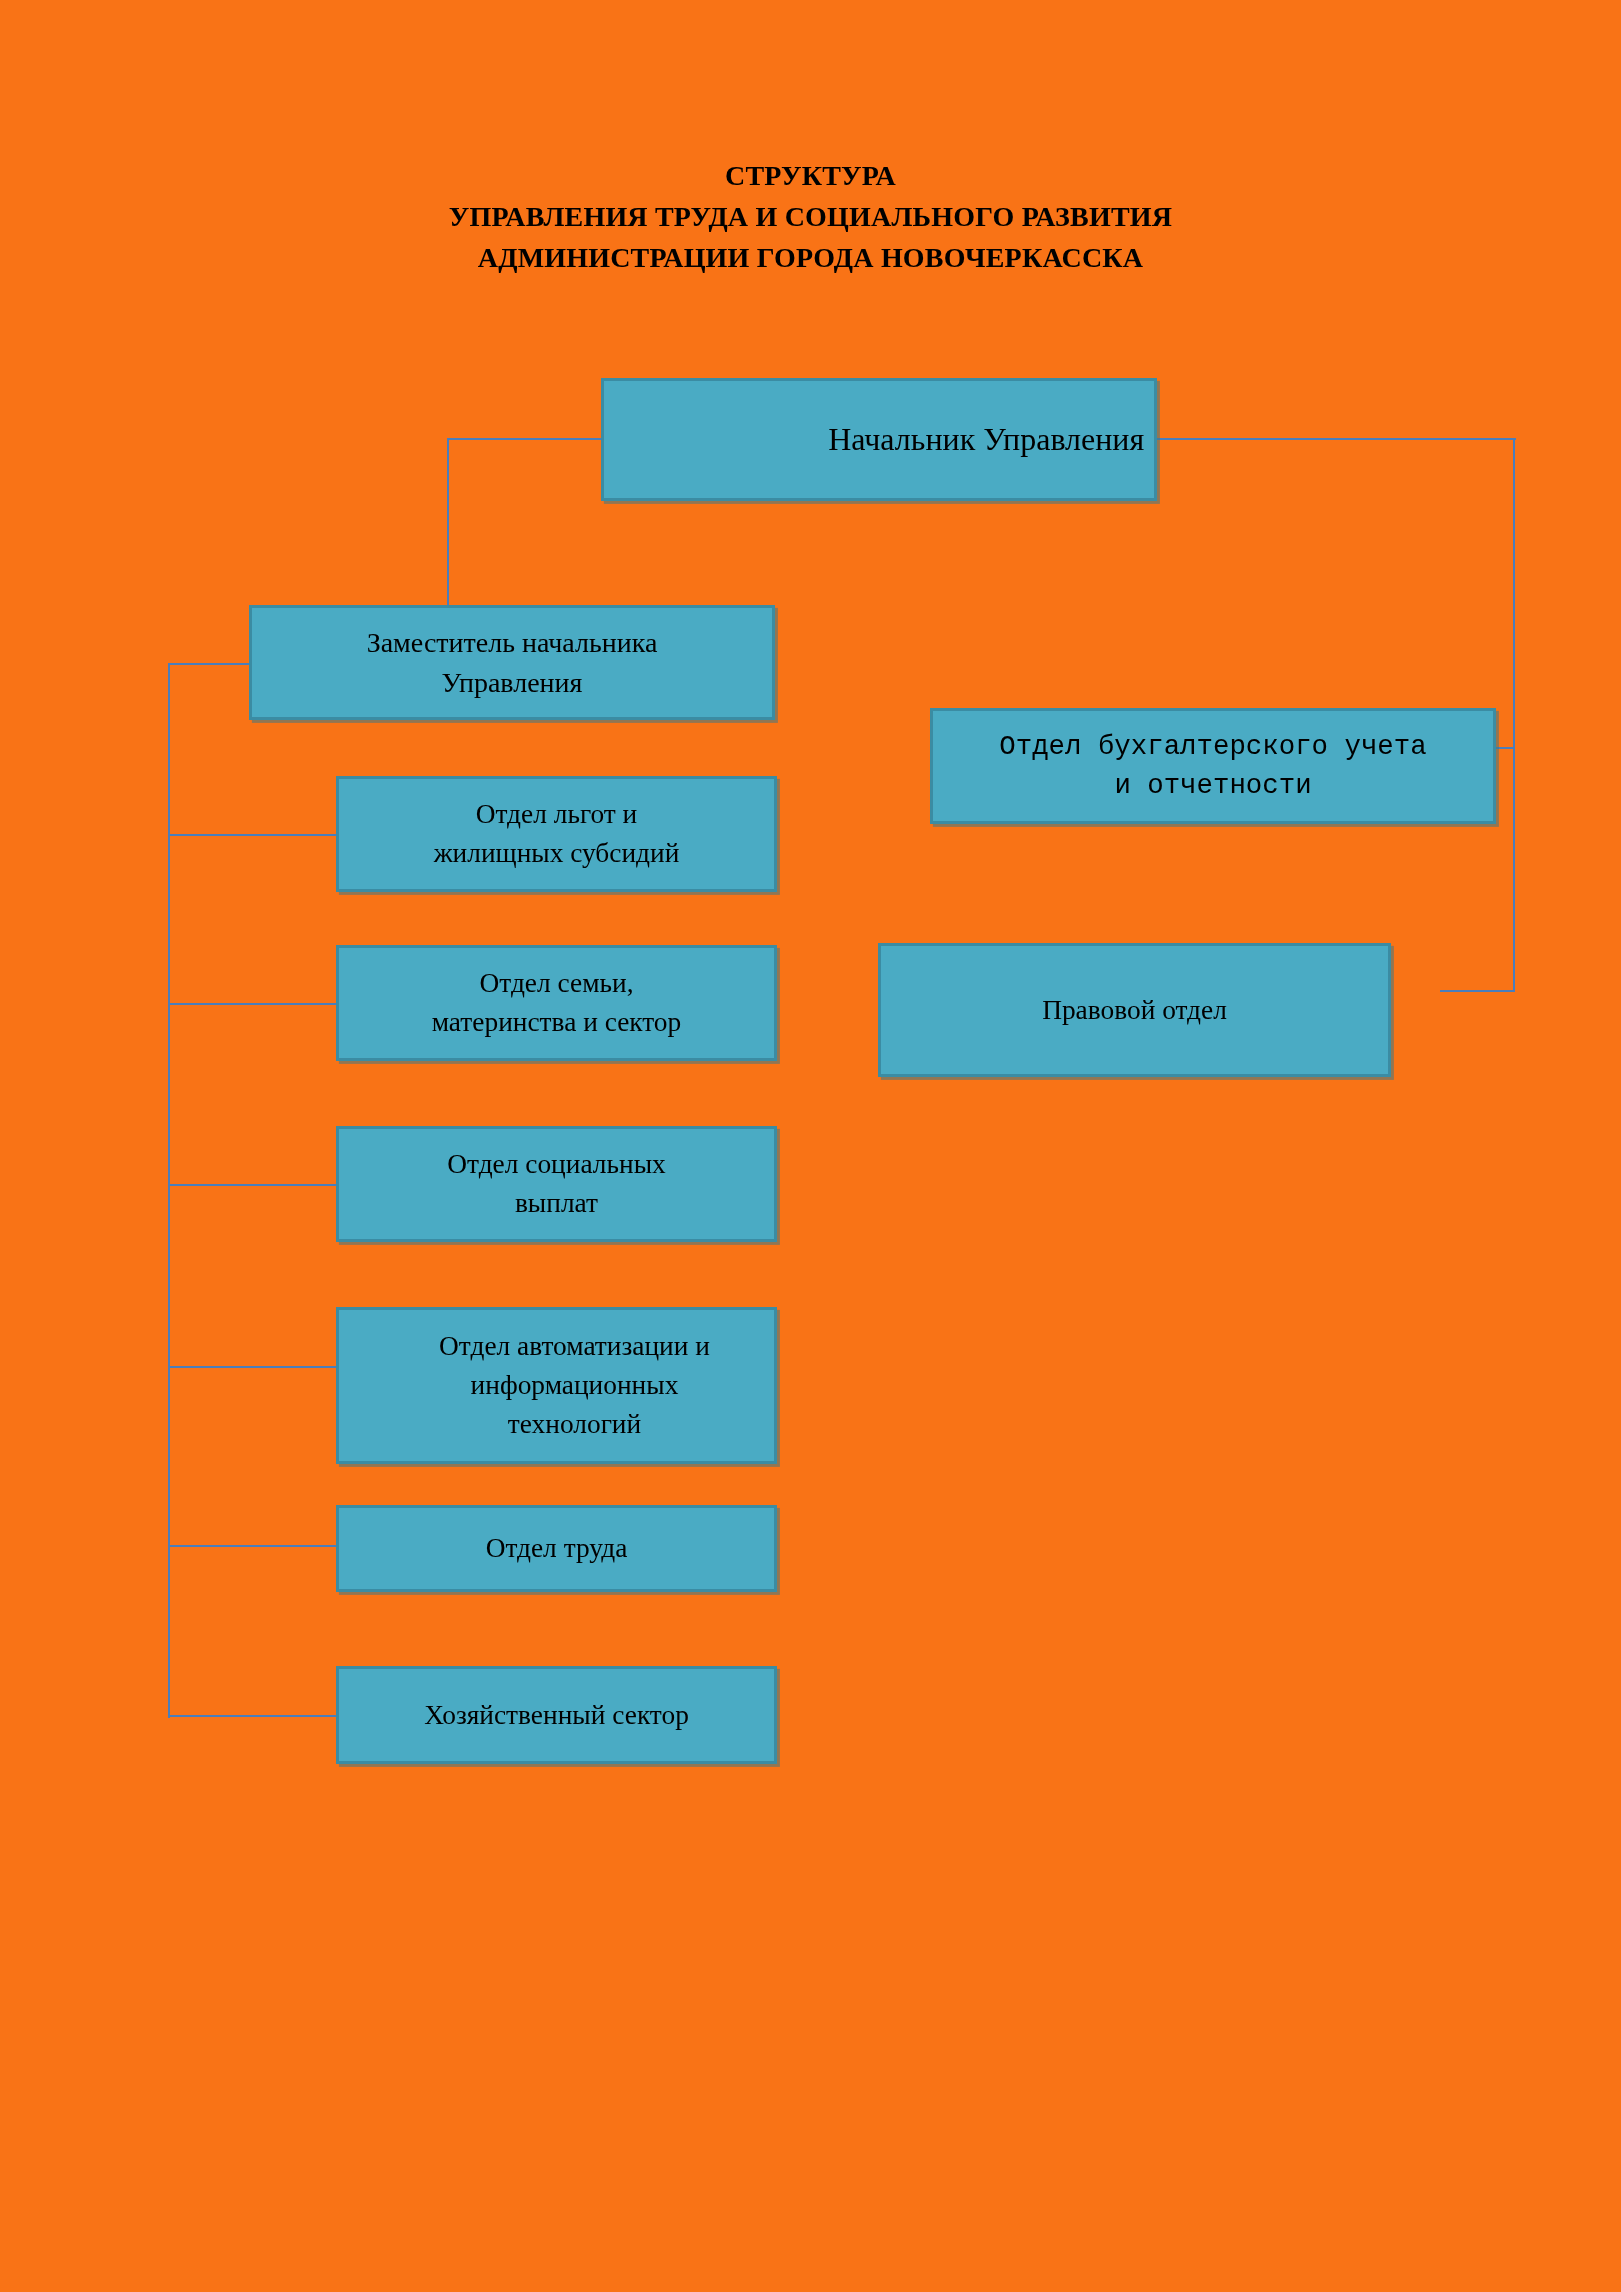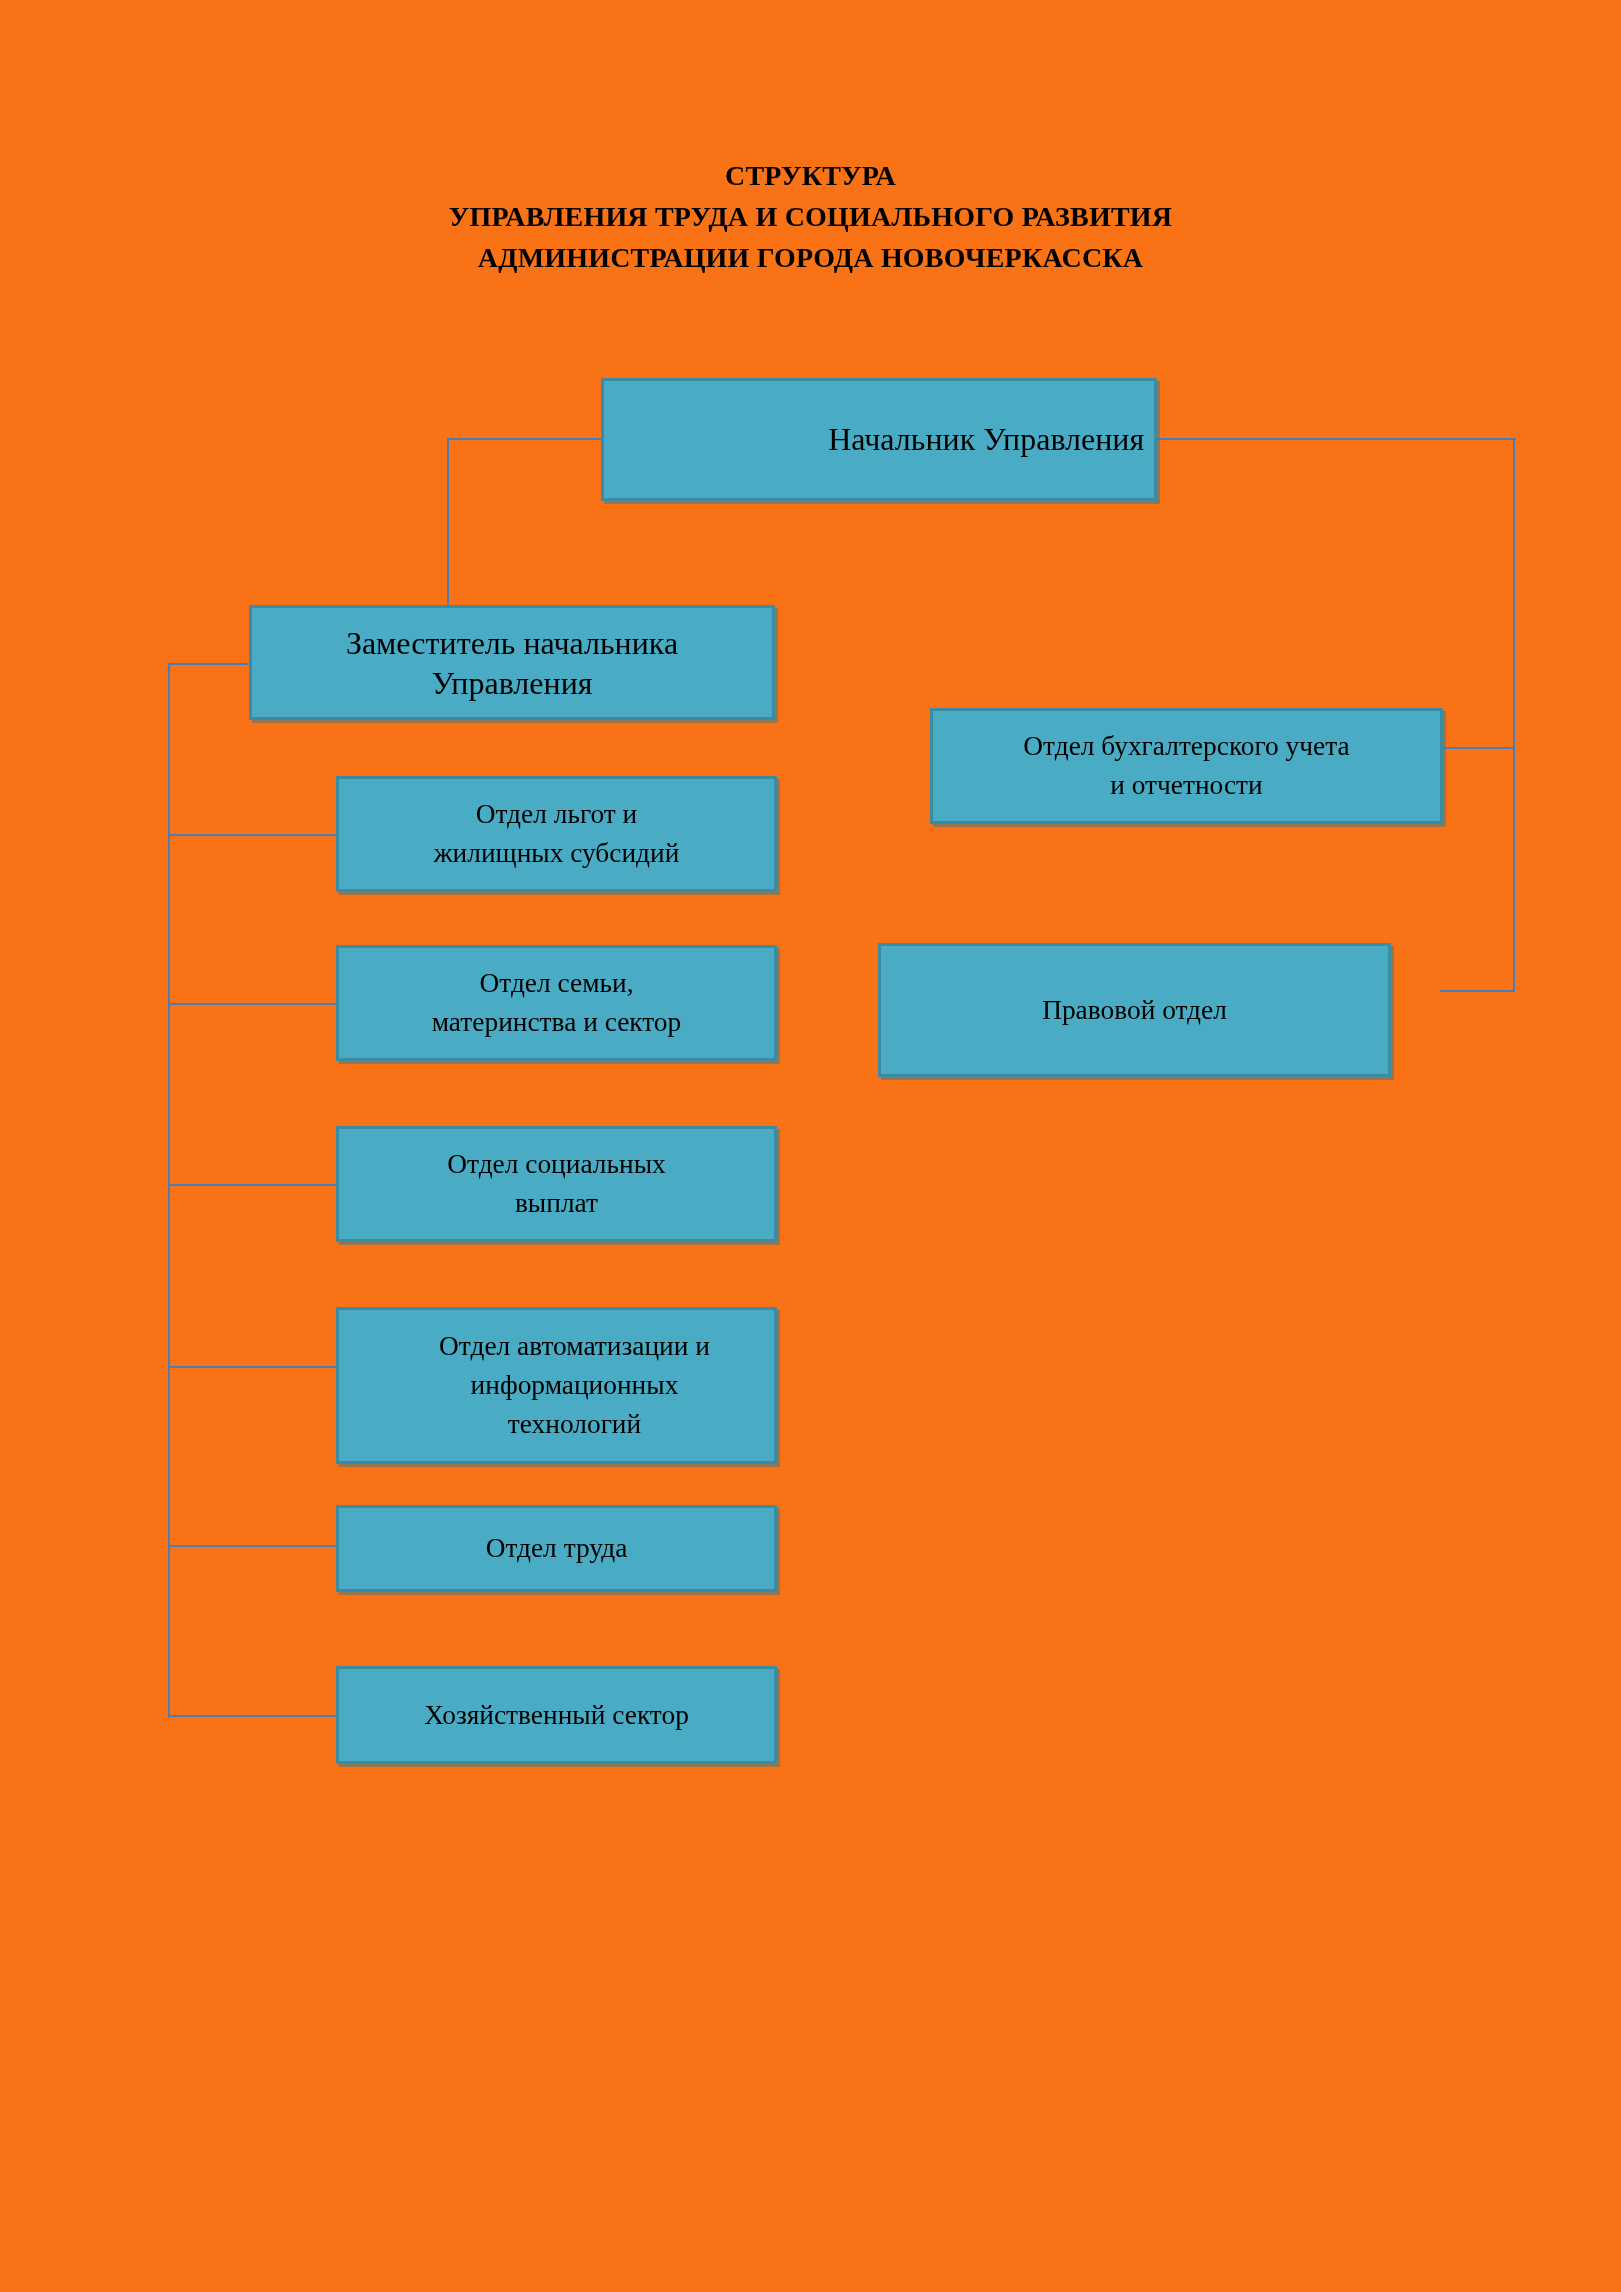--- a/index.html
+++ b/index.html
@@ -55,21 +55,21 @@
     color: #000000;
     font-family: "Liberation Serif", "DejaVu Serif", serif;
     box-shadow: 2.9px 2.9px 0 rgba(60,120,135,0.55);
   }
   .node .label {
     display: block;
     padding: 0 9.8px;
     white-space: pre-line;
   }
   .node.size-xl .label { font-size: 32px; line-height: 43px; }
-  .node.size-lg .label { font-size: 32px; line-height: 40px; }
+  .node.size-lg .label { font-size: 28px; line-height: 40px; }
   .node.size-md .label { font-size: 27.4px; line-height: 39px; }
 </style>
 </head>
 <body>
 
 <div id="page">
 
   <div class="title-block">
     <div class="title-line">СТРУКТУРА</div>
     <div class="title-line">УПРАВЛЕНИЯ ТРУДА И СОЦИАЛЬНОГО РАЗВИТИЯ</div>
@@ -125,21 +125,21 @@
   </div>
 
   <div class="node size-md" style="left:336px; top:1505px; width:441px; height:87px;">
     <span class="label">Отдел труда</span>
   </div>
 
   <div class="node size-md" style="left:336px; top:1666px; width:441px; height:98px;">
     <span class="label">Хозяйственный сектор</span>
   </div>
 
-  <div class="node size-md" style="left:930px; top:708px; width:513px; height:116px;">
+  <div class="node size-md" style="left:930px; top:708px; width:566px; height:116px;font-family:Liberation Mono, monospace;">
     <span class="label">Отдел бухгалтерского учета
 и отчетности</span>
   </div>
 
   <div class="node size-md" style="left:878px; top:943px; width:513px; height:134px;">
     <span class="label">Правовой отдел</span>
   </div>
 
 </div>
 

